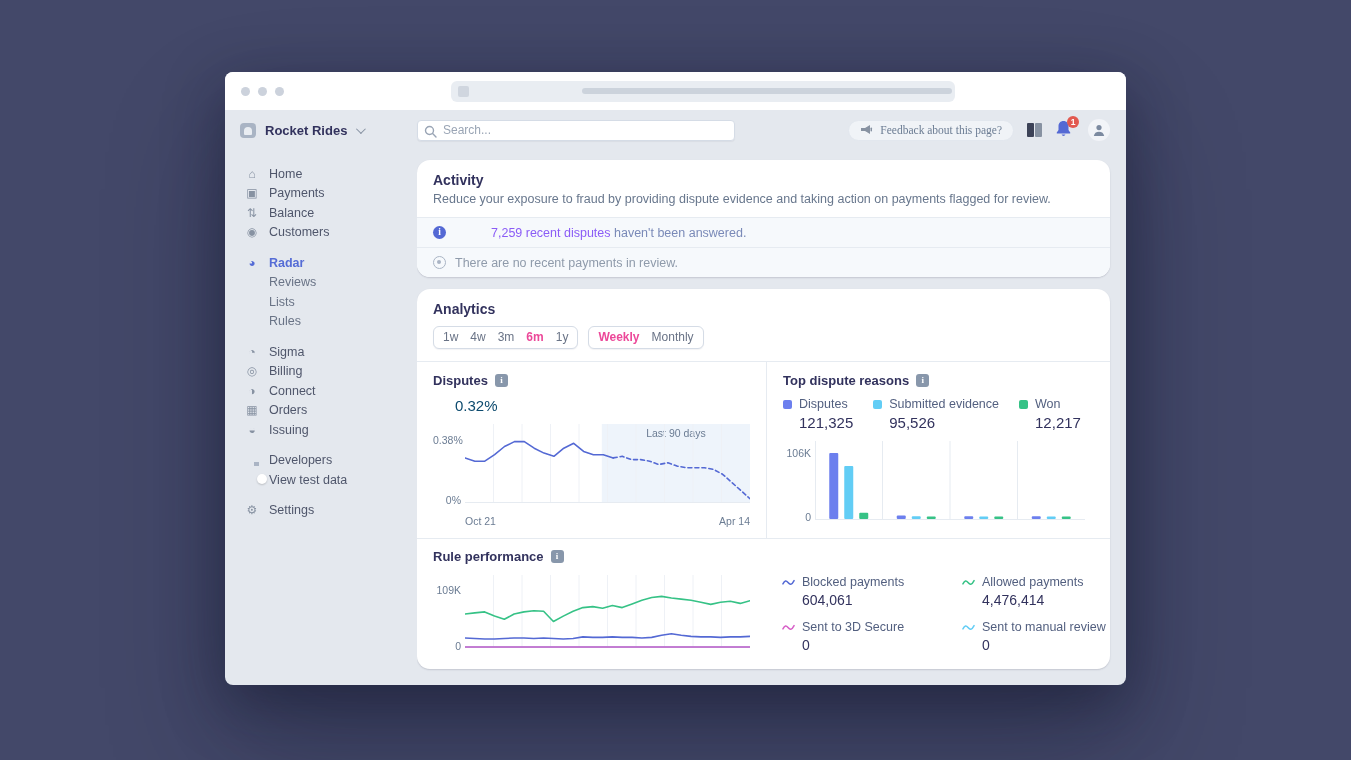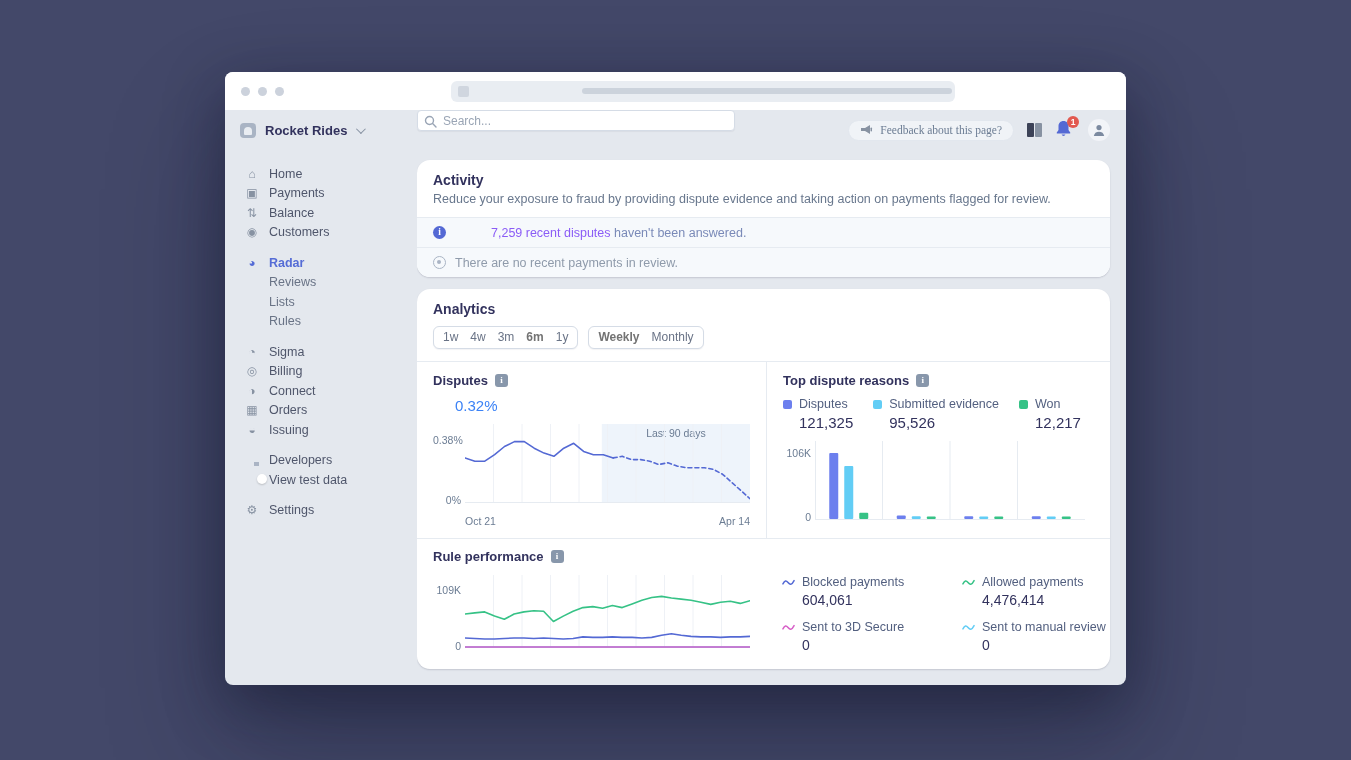--- a/index.html
+++ b/index.html
@@ -30,21 +30,21 @@
 
   
   .app { height:678px; display:grid; grid-template-columns:192px 1fr; grid-template-rows:40px 1fr; }
   .topbar-left { display:flex; align-items:center; padding-left:15px; }
   .brand-icon { width:16px; height:15px; background:#a9b4c4; border-radius:4px; position:relative; margin-right:9px; }
   .brand-icon::after { content:""; position:absolute; left:4px; top:4px; width:8px; height:8px;
     background:#e9edf2; border-radius:4px 4px 1px 1px; }
   .brand-name { font-size:13px; font-weight:bold; color:#32325d; }
   .brand-caret { width:7px; height:7px; border-right:1.5px solid #8792a2; border-bottom:1.5px solid #8792a2;
     transform:rotate(45deg) translateY(-2px); margin-left:9px; }
-  .topbar-right { display:flex; padding:0 16px 0 0; }
+  .topbar-right { display:flex; align-items:center; padding:0 16px 0 0; }
   .search-box { position:relative; width:318px; }
   .search-box input {
     width:100%; height:21px; border:1px solid #d5dce6; border-radius:4px; background:#fff;
     font-family:"Liberation Sans",sans-serif; font-size:12px; color:#525f7f; padding:0 8px 0 25px; outline:none;
     box-shadow:0 1px 1px rgba(50,50,93,.06);
   }
   .search-box input::placeholder { color:#9aa5b5; }
   .search-ico { position:absolute; left:7px; top:4px; }
   .tb-right-group { margin-left:auto; display:flex; align-items:center; gap:13px; }
   .feedback-btn {
@@ -92,32 +92,32 @@
   .ico-eye::after { content:""; position:absolute; left:3px; top:3px; width:4px; height:4px; border-radius:50%; background:#a9b4c4; }
   .notice-link { color:#8b5cf6; cursor:pointer;margin-left:36px; }
   .notice-rest { color:#7a8ab8; }
   .notice-muted { color:#8f9bab; }
 
   .analytics-head { padding:12px 16px 12px; }
   .controls-row { margin-top:9px; display:flex; gap:10px; }
   .seg { display:flex; align-items:center; background:#fff; border:1px solid #d5dce6; border-radius:6px;
     height:23px; padding:0 3px; box-shadow:0 1px 1px rgba(50,50,93,.06); }
   .seg-opt { padding:0 6px; font-size:12px; color:#697386; cursor:pointer; line-height:21px; }
-  .seg-opt.sel { color:#737373; font-weight:bold; }
+  .seg-opt.sel { color:#ec4899; font-weight:bold; }
   .divider-h { height:1px; background:#e6ebf1; }
 
   .charts-row { display:grid; grid-template-columns:1fr 1fr; }
   .panel { padding:11px 16px 8px; }
   .panel-left { border-right:1px solid #e6ebf1; }
   .panel-title-row { display:flex; align-items:center; gap:7px; margin-bottom:9px; }
   .panel-title { font-size:13px; font-weight:bold; color:#32325d; }
   .info-chip { width:13px; height:13px; border-radius:3px; background:#8897ab; color:#fff;
     font-size:9px; font-weight:bold; text-align:center; line-height:13px; cursor:pointer; font-family:"Liberation Serif",serif; }
   .legend-line { display:flex; align-items:center; gap:8px; font-size:12.5px; color:#525f7f; }
-  .metric-value { margin:3px 0 0 22px; font-size:15px; color:#3b82f6; }
+  .metric-value { margin:3px 0 0 22px; font-size:15px; color:#0c4a6e; }
   .legend-multi { display:flex; gap:20px; }
   .legend-item .lg-top { display:flex; align-items:center; gap:7px; font-size:12.5px; color:#525f7f; }
   .lg-sq { width:9px; height:9px; border-radius:2px; flex:none; }
   .lg-val { margin:3px 0 0 16px; font-size:15px; color:#32325d; }
   .sq-disputes { background:#6c7fee; } .sq-evidence { background:#62cdf5; } .sq-won { background:#36c286; }
 
   .chart-wrap { position:relative; padding-left:32px; margin-top:10px; }
   .y-lab { position:absolute; font-size:10.5px; color:#6b7c93; width:28px; text-align:right; left:0; }
   .x-row { display:flex; justify-content:space-between; font-size:10.5px; color:#6b7c93; margin:2px 0 0 32px; }
   .cat-row { display:flex; margin:3px 0 0 32px; }

